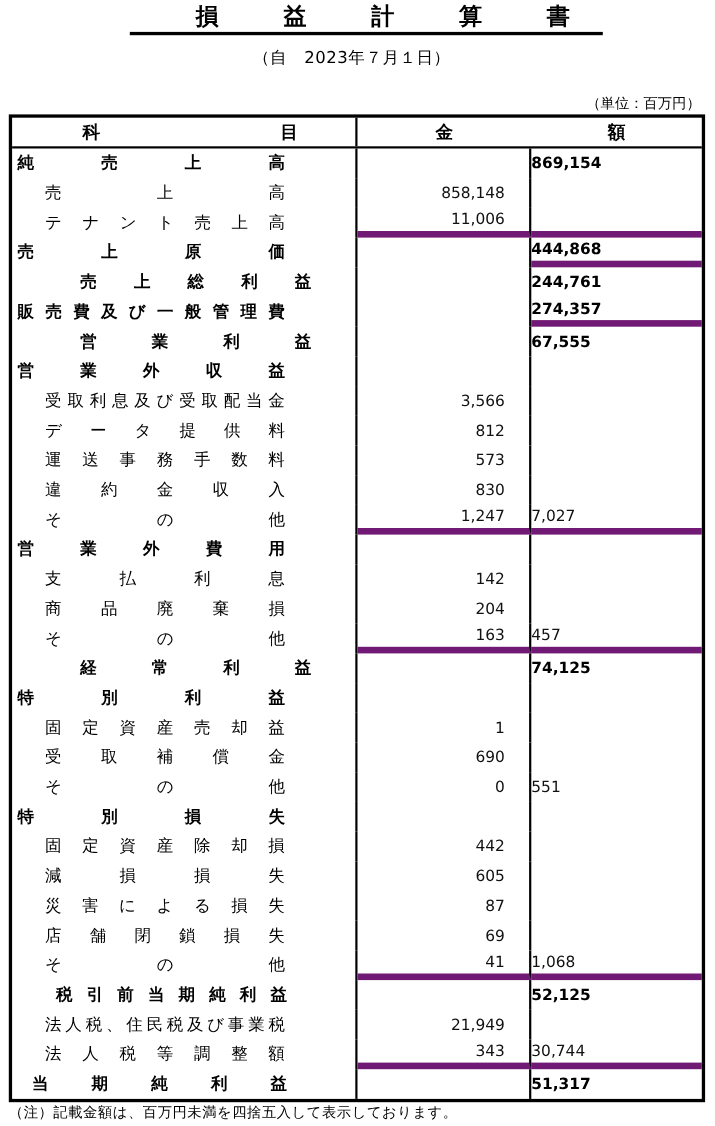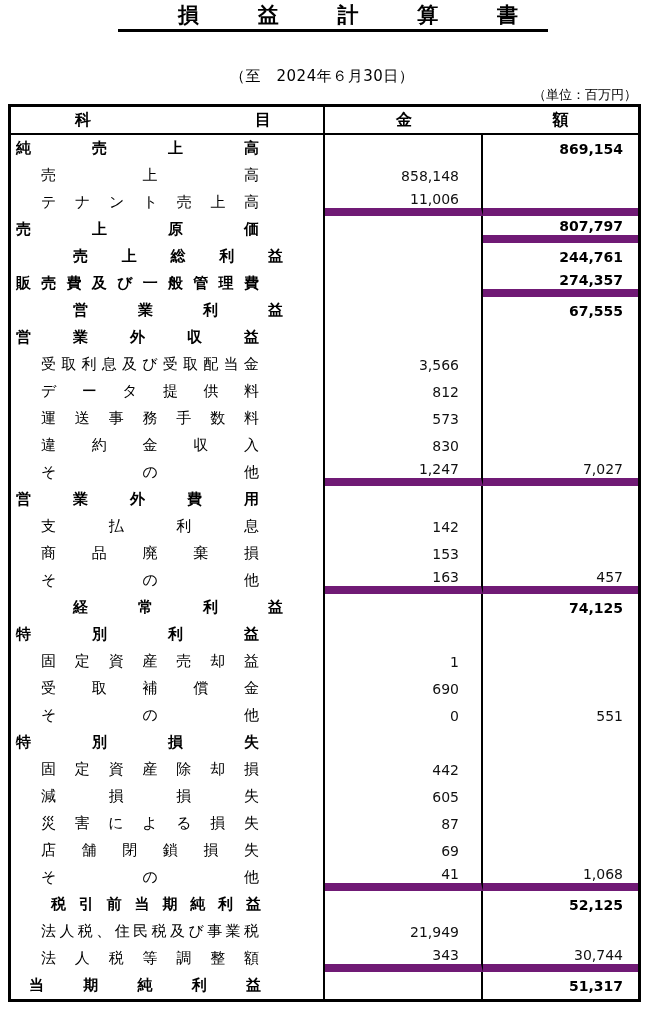--- a/index.html
+++ b/index.html
@@ -32,22 +32,22 @@
   .hc1 .hspread { flex:1; display:flex; justify-content:space-between; padding:0 52px 0 64px; font-size:16px; font-weight:bold; line-height:1; }
   .hc2 { grid-column:2/4; display:flex; align-items:center; font-size:16px; font-weight:bold; line-height:1; }
   .half  { width:158px; text-align:center; }
   .half2 { flex:1; text-align:center; }
 
   .tbody { display:grid; grid-template-columns:314px 158px 155px; grid-auto-rows:27px; }
   .trow { display:contents; }
   .cell { box-sizing:border-box; display:flex; align-items:center; min-width:0; }
   .c1 { border-right:2px solid #000; }
   .c2 { border-right:2px solid #000; justify-content:flex-end; padding-right:22px; }
-  .c3 { justify-content:flex-end; padding-right:15px; }
-  .rule { border-bottom:8px solid #701a75; }
+  .c3 { justify-content:flex-start; padding-right:15px; }
+  .rule { border-bottom:6px solid #701a75; }
 
   .lab { flex:1; display:flex; justify-content:space-between; font-size:15px; line-height:1; white-space:nowrap; }
   .ind-group    { padding:0 64px 0 5px; }
   .ind-item     { padding:0 64px 0 30px; }
   .ind-subtotal { padding:0 40px 0 62px; }
   .ind-pretax   { padding:0 62px 0 40px; }
   .ind-net      { padding:0 62px 0 18px; }
   .b { font-weight:bold; }
   .num { font-size:14px; line-height:1; color:#111; }
   .num.b { color:#000; }
@@ -60,21 +60,21 @@
 <div class="page">
 
   <div class="title-box">
       <span>損</span>
       <span>益</span>
       <span>計</span>
       <span>算</span>
       <span>書</span>
     </div>
 
-  <div class="period p2">（至　2024年６月30日）</div>
+  <div class="period p1">（自　2023年７月１日）</div>
 
   <div class="unit">（単位：百万円）</div>
 
   <div class="ptable">
     <div class="thead">
       <div class="hc1">
         <span class="hspread">
             <span>科</span>
             <span>目</span>
           </span>
@@ -118,21 +118,21 @@
             <span class="num">11,006</span>
           </div><div class="cell c3 rule"></div></div>
         <div class="trow"><div class="cell c1">
             <span class="lab ind-group b">
               <span>売</span>
               <span>上</span>
               <span>原</span>
               <span>価</span>
             </span>
           </div><div class="cell c2"></div><div class="cell c3 rule">
-            <span class="num b">807,797</span>
+            <span class="num b">444,868</span>
           </div></div>
         <div class="trow"><div class="cell c1">
             <span class="lab ind-subtotal b">
               <span>売</span>
               <span>上</span>
               <span>総</span>
               <span>利</span>
               <span>益</span>
             </span>
           </div><div class="cell c2"></div><div class="cell c3">
@@ -258,21 +258,21 @@
           </div><div class="cell c3"></div></div>
         <div class="trow"><div class="cell c1">
             <span class="lab ind-item">
               <span>商</span>
               <span>品</span>
               <span>廃</span>
               <span>棄</span>
               <span>損</span>
             </span>
           </div><div class="cell c2">
-            <span class="num">153</span>
+            <span class="num">204</span>
           </div><div class="cell c3"></div></div>
         <div class="trow"><div class="cell c1">
             <span class="lab ind-item">
               <span>そ</span>
               <span>の</span>
               <span>他</span>
             </span>
           </div><div class="cell c2 rule">
             <span class="num">163</span>
           </div><div class="cell c3 rule">
@@ -452,14 +452,15 @@
               <span>純</span>
               <span>利</span>
               <span>益</span>
             </span>
           </div><div class="cell c2"></div><div class="cell c3">
             <span class="num b">51,317</span>
           </div></div>
       </div>
   </div>
 
+  <div class="note">（注）記載金額は、百万円未満を四捨五入して表示しております。</div>
 
 </div>
 
 </body></html>

